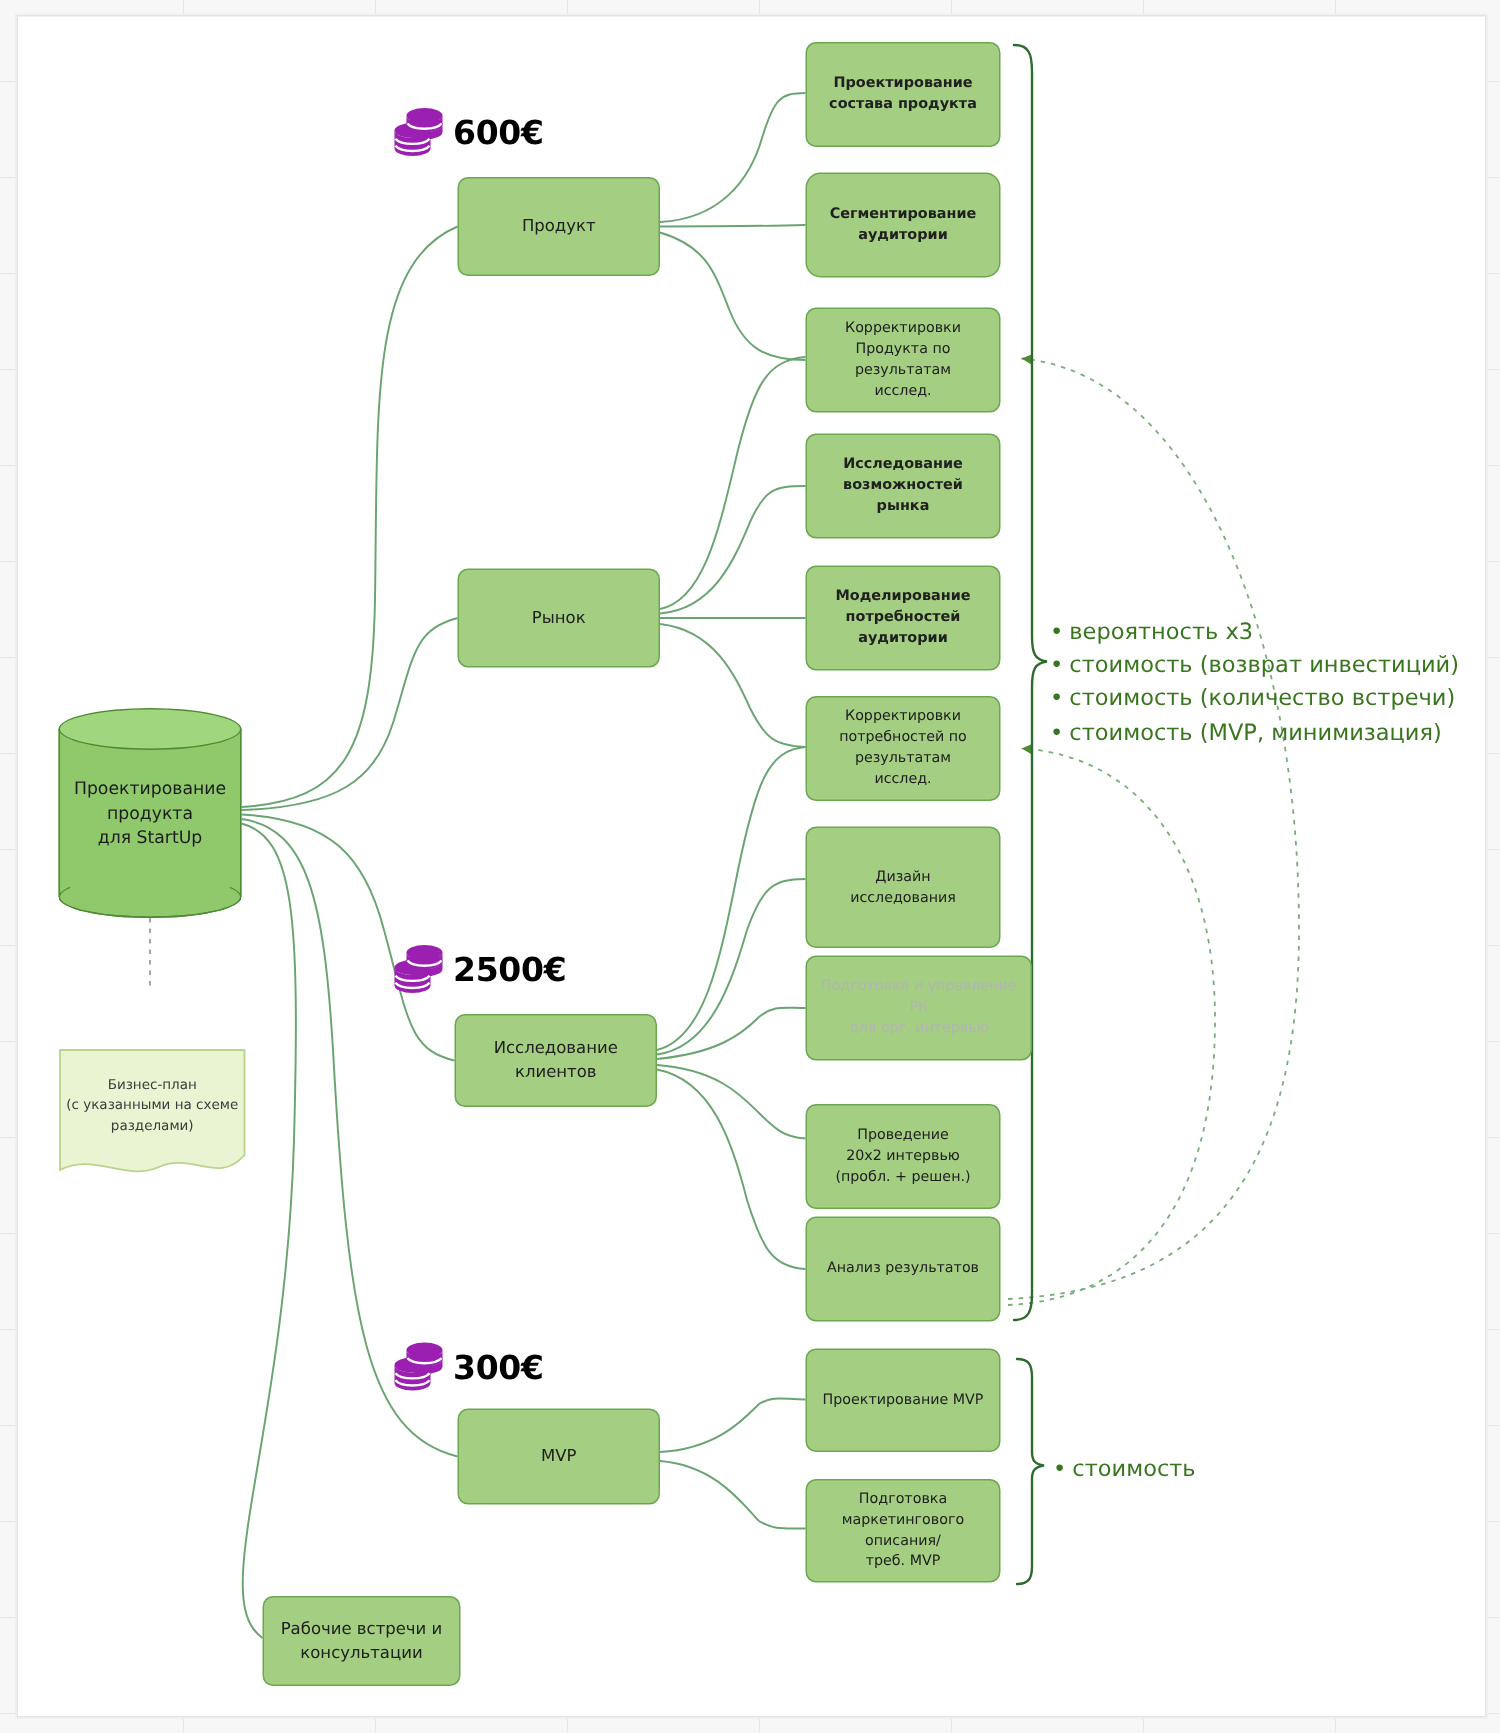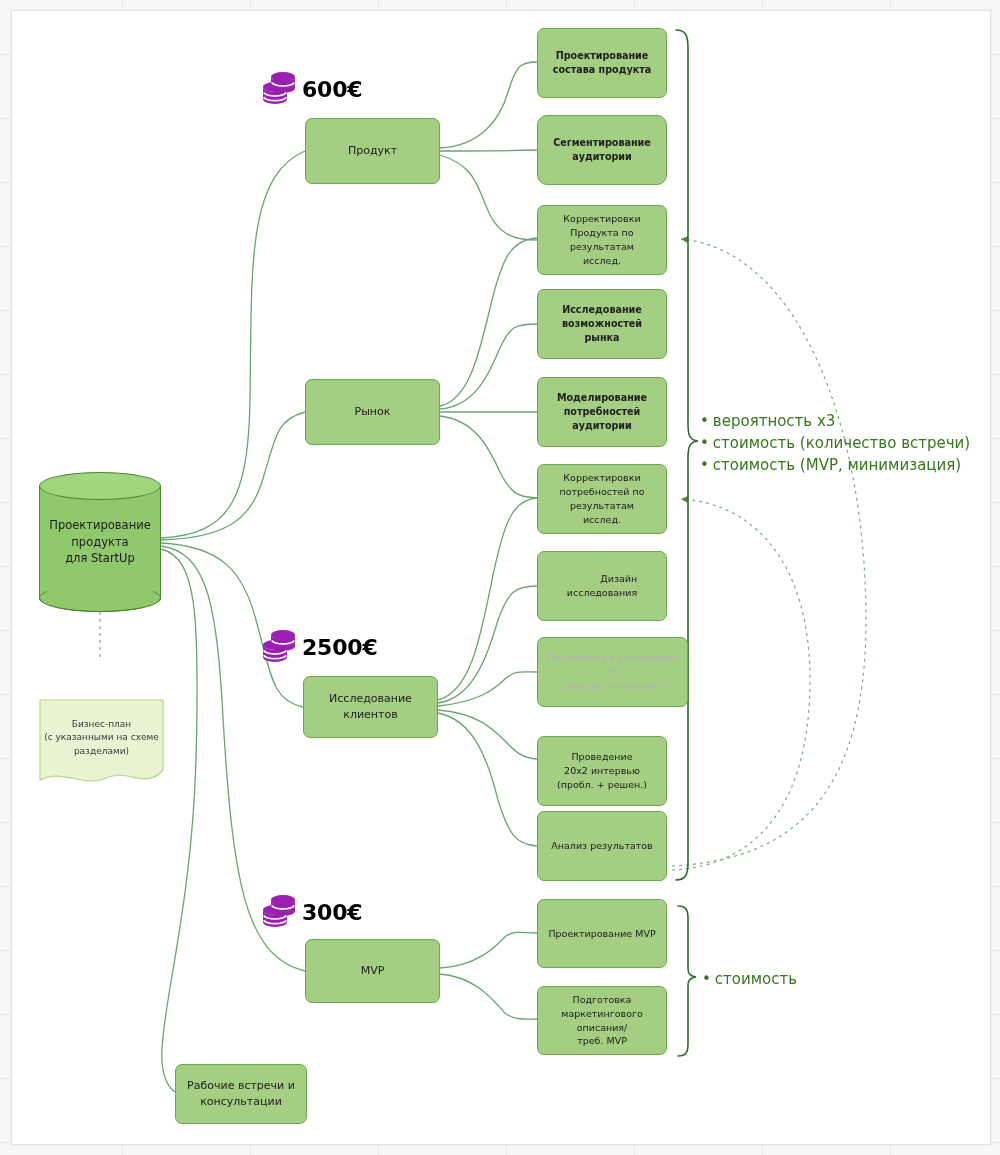--- a/index.html
+++ b/index.html
@@ -363,21 +363,21 @@
   <span class="txt">Моделирование
 потребностей аудитории</span>
 </div>
 
 <div class="node" style="left:537px; top:464px; width:130px; height:70px;">
   <span class="txt">Корректировки
 потребностей по результатам
 исслед.</span>
 </div>
 
-<div class="node" style="left:537px; top:551px; width:130px; height:70px;text-align:right;">
+<div class="node" style="left:537px; top:551px; width:130px; height:81px;">
   <span class="txt">Дизайн
 исследования</span>
 </div>
 
 <div class="node muted" style="left:537px; top:637px; width:151px; height:70px;">
   <span class="txt">Подготовка и управление  РК
 для орг. интервью</span>
 </div>
 
 <div class="node" style="left:537px; top:724px; width:130px; height:70px;margin-top:12px;">
@@ -396,20 +396,23 @@
 
 <div class="node" style="left:537px; top:986px; width:130px; height:69px;">
   <span class="txt">Подготовка
 маркетингового описания/
 треб. MVP</span>
 </div>
 
 <div class="annot" style="left:700px; top:410px;">
   <div class="row">
     <span class="bullet">•</span><span>вероятность x3</span>
+  </div>
+  <div class="row">
+    <span class="bullet">•</span><span>стоимость (возврат инвестиций)</span>
   </div>
   <div class="row">
     <span class="bullet">•</span><span>стоимость (количество встречи)</span>
   </div>
   <div class="row">
     <span class="bullet">•</span><span>стоимость (MVP, минимизация)</span>
   </div>
 </div>
 
 <div class="annot" style="left:702px; top:968px;">

